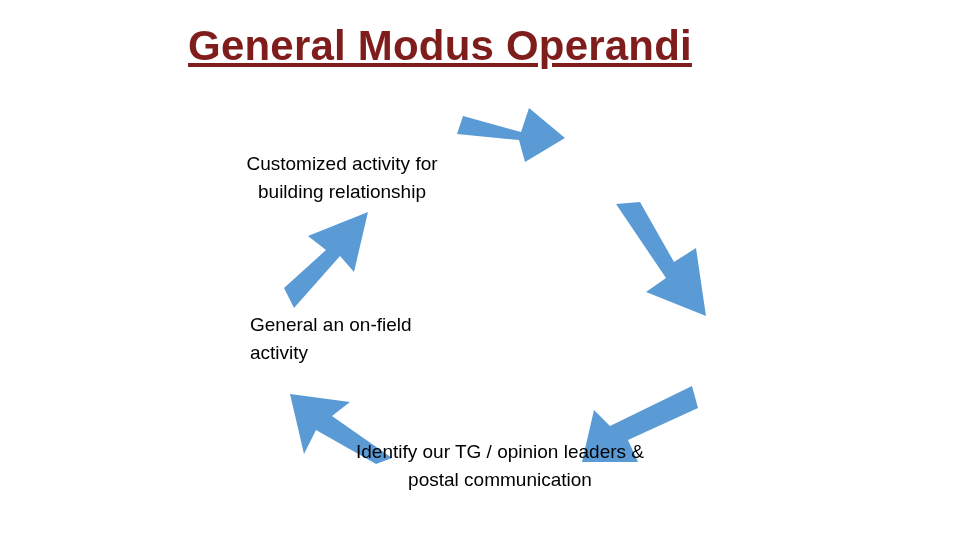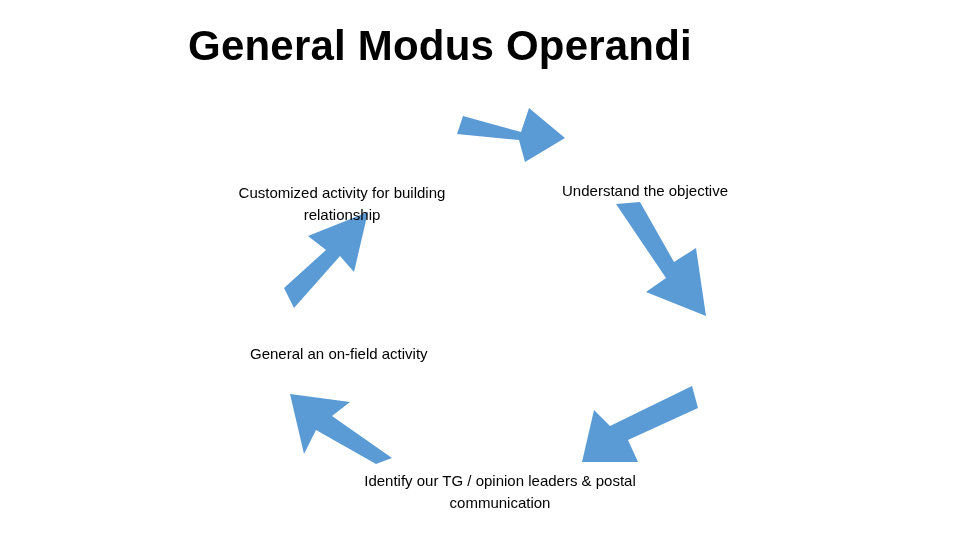--- a/index.html
+++ b/index.html
@@ -21,30 +21,30 @@
   }
   .title {
     position: absolute;
     left: 0;
     top: 22px;
     width: 880px;
     text-align: center;
     font-size: 42px;
     font-weight: 700;
     letter-spacing: 0.2px;
-    color: #000000;
+    color: #7f1d1d;
     white-space: nowrap;
+    text-decoration: underline;
   }
   .node {
     position: absolute;
-    font-size: 15px;
+    font-size: 19px;
     line-height: 1.45;
     color: #000000;
     text-align: center;
-    margin-top: 32px;
   }
   .node-1 { left: 530px; top: 148px; width: 230px; text-align: center; }
   .node-2 { left: 530px; top: 330px; width: 268px; text-align: center; }
   .node-3 { left: 350px; top: 438px; width: 300px; text-align: center; }
   .node-4 { left: 250px; top: 311px; width: 200px; text-align: left; }
   .node-5 { left: 222px; top: 150px; width: 240px; text-align: center; }
 
   .arrow {
     position: absolute;
   }
@@ -88,21 +88,20 @@
       <path d="M104 86 L88 92 L28 58 L16 82 L2 22 L62 30 L44 44 Z" fill="#5b9bd5"></path>
     </svg>
   </div>
 
   <div class="arrow ar-left">
     <svg width="90" height="105" viewBox="0 0 90 105">
       <path d="M12 98 L2 78 L44 40 L26 26 L86 2 L72 62 L58 46 Z" fill="#5b9bd5"></path>
     </svg>
   </div>
 
-  <div class="node node-1">Understand the objective</div>
 
 
   <div class="node node-3">Identify our TG / opinion leaders &amp; postal communication</div>
 
   <div class="node node-4">General an on-field activity</div>
 
   <div class="node node-5">Customized activity  for building relationship</div>
 
 </div>
 

